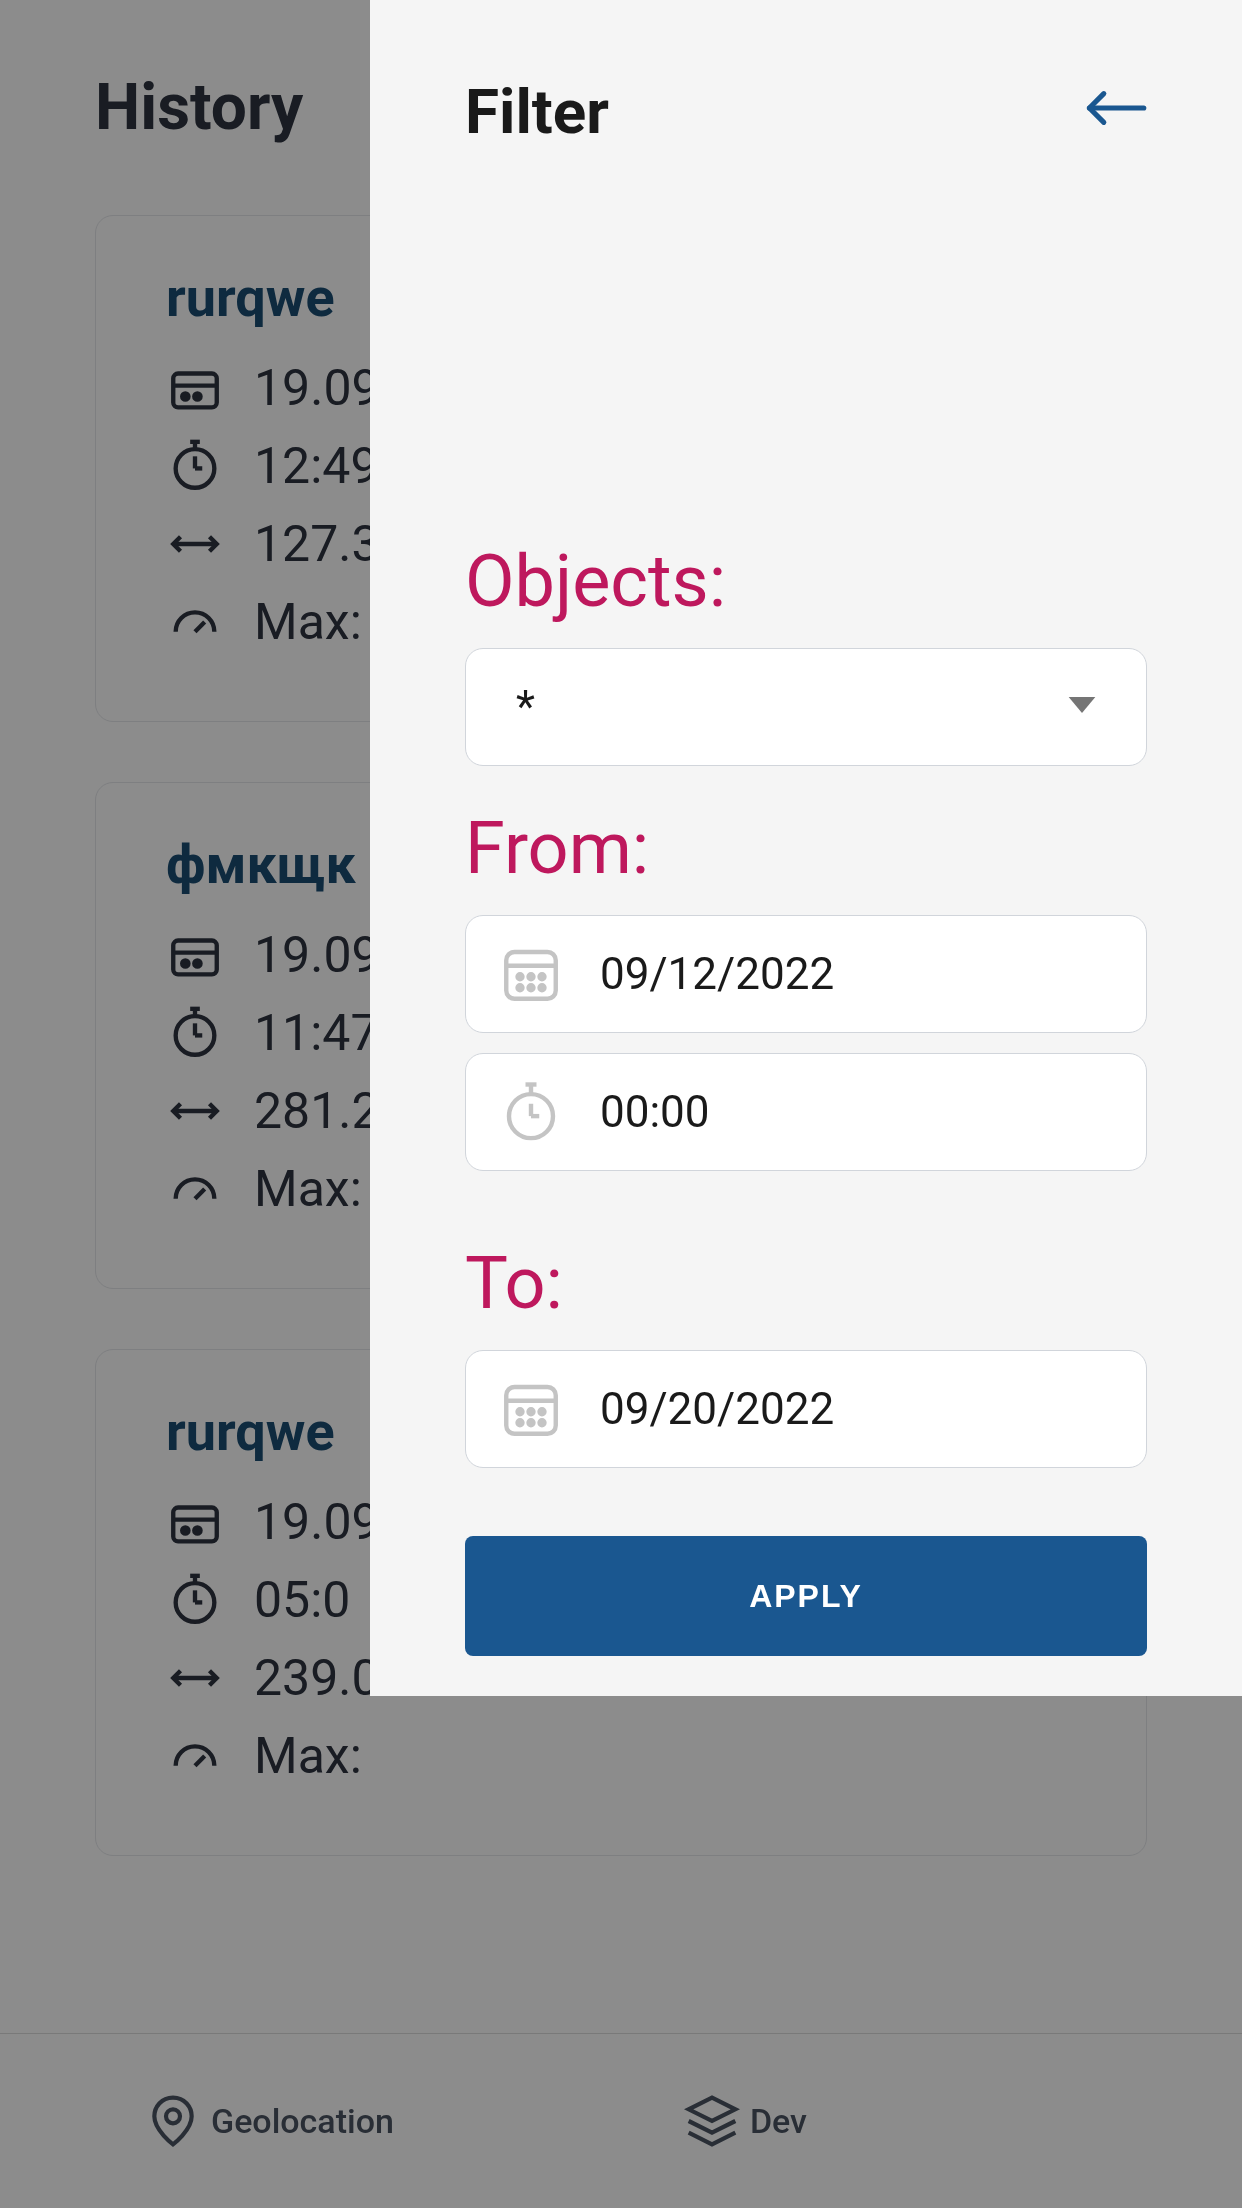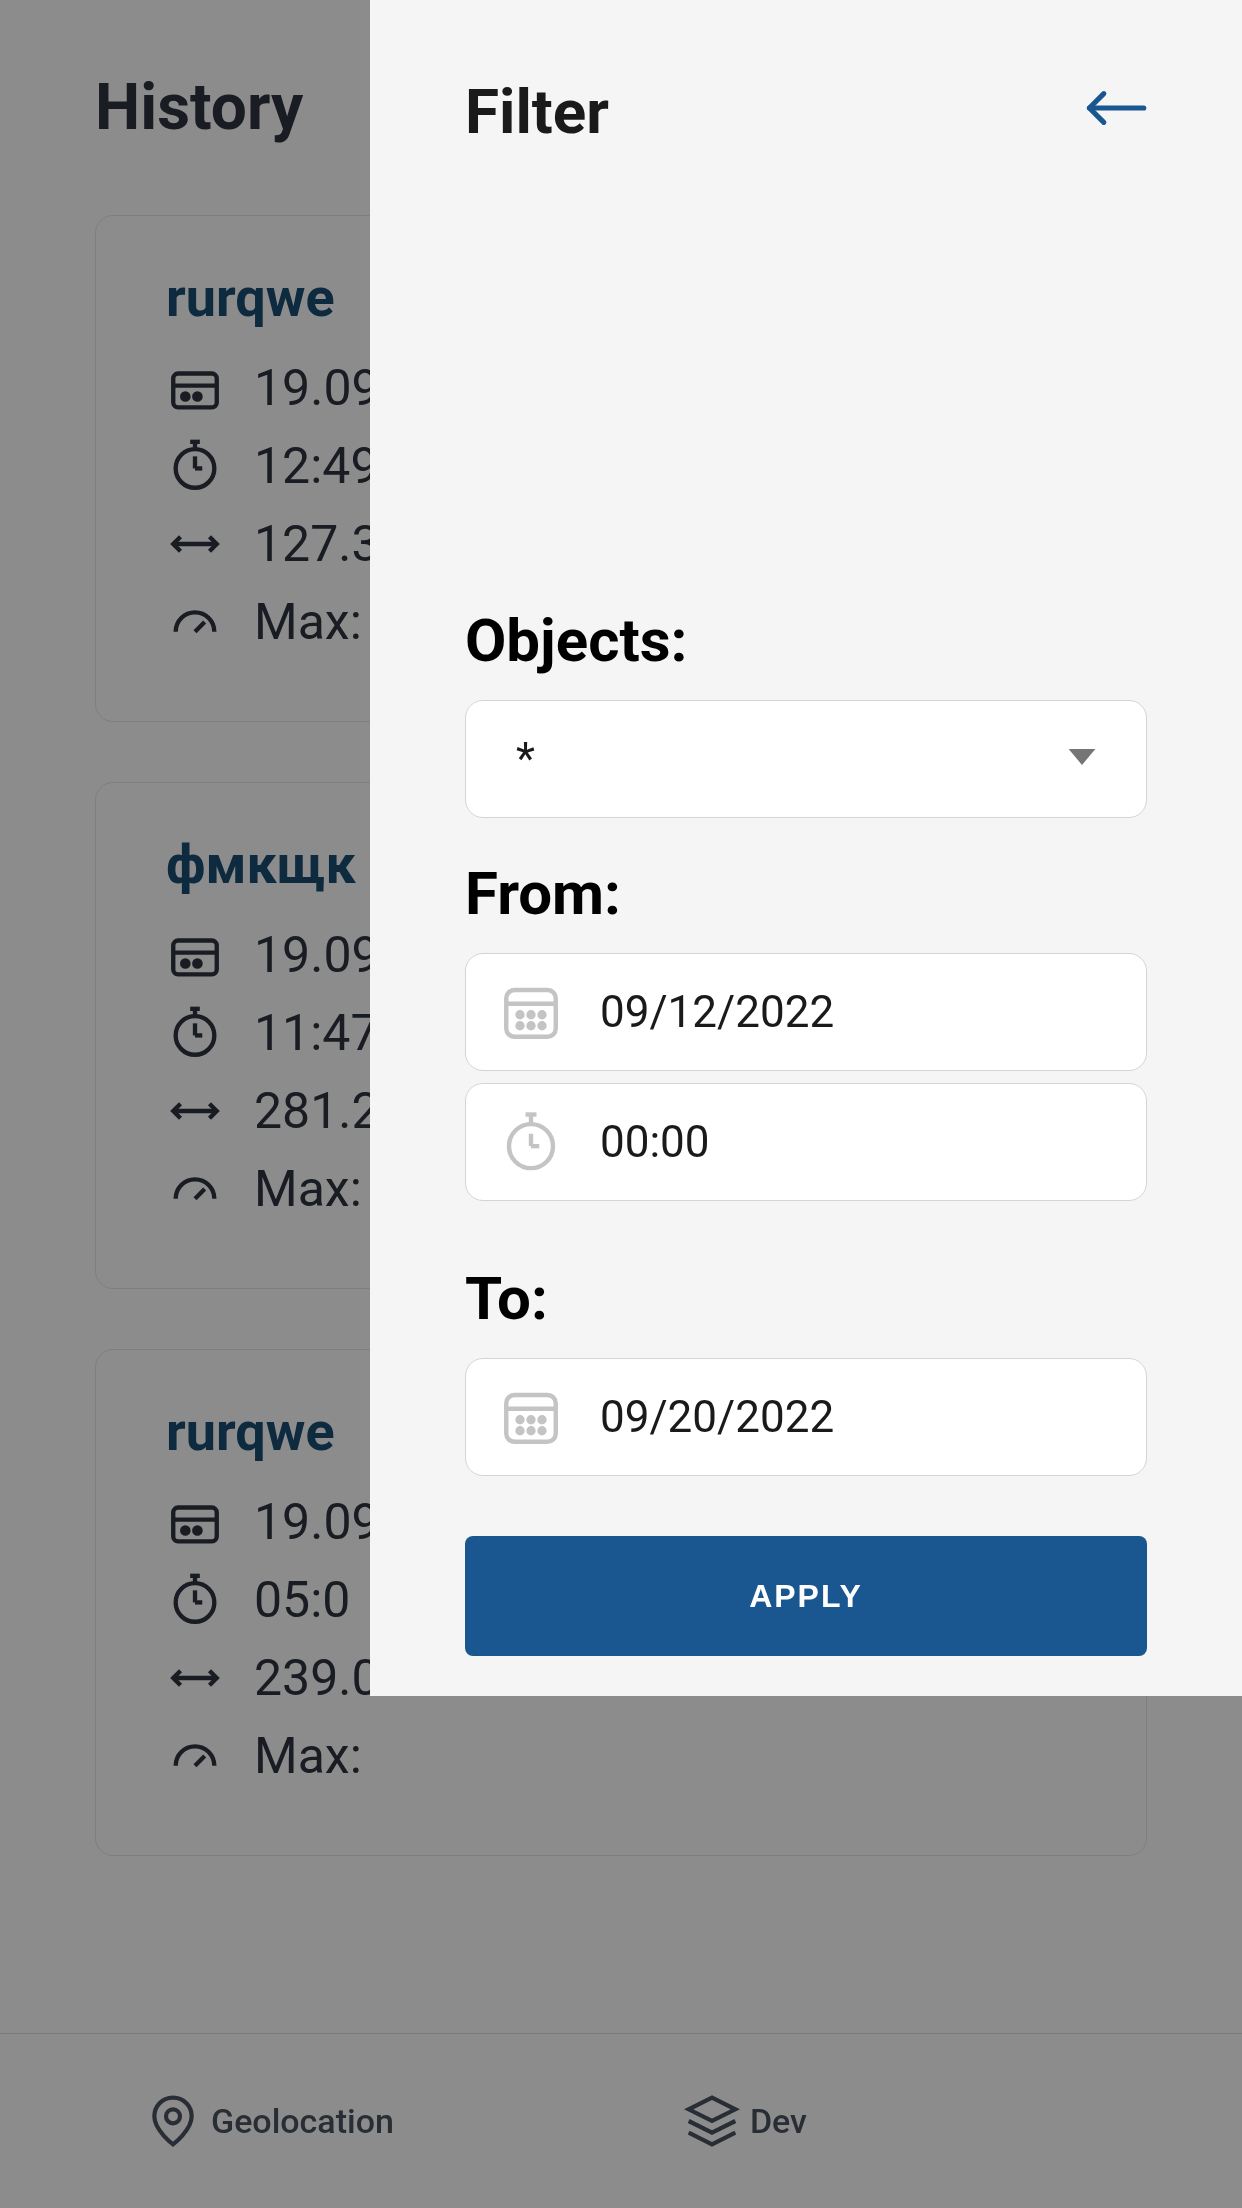--- a/index.html
+++ b/index.html
@@ -32,28 +32,28 @@
   
   .filter-panel { position: absolute; top: 0; right: 0; width: 872px; height: 1696px; background: #f5f5f5; display: flex; flex-direction: column; }
   
   .filter-header { display: flex; align-items: center; justify-content: space-between; padding: 75px 95px 30px 95px; }
   .filter-title { font-size: 62px; font-weight: 700; color: #1a1a1a; }
   .back-arrow { color: #1a5790; font-size: 60px; cursor: pointer; }
   .back-arrow svg { width: 64px; height: 48px; }
   
   .filter-body { flex: 1; padding: 0 95px; display: flex; flex-direction: column; justify-content: flex-end; padding-bottom: 40px; }
   
-  .section-label { font-size: 60px; font-weight: 700; color: #000000; margin-bottom: 24px; }
+  .section-label { font-size: 72px; font-weight: 400; color: #be185d; margin-bottom: 24px; }
   
   .select-box { background: #ffffff; border: 1px solid #d1d5db; border-radius: 18px; height: 118px; display: flex; align-items: center; justify-content: space-between; padding: 0 50px; margin-bottom: 40px; }
   .select-value { font-size: 44px; color: #1a1a1a; }
   .dropdown-caret { color: #757575; }
   .dropdown-caret svg { width: 28px; height: 16px; }
   
-  .input-box { background: #ffffff; border: 1px solid #d1d5db; border-radius: 18px; height: 118px; display: flex; align-items: center; gap: 36px; padding: 0 32px; margin-bottom: 12px; }
+  .input-box { background: #ffffff; border: 1px solid #d1d5db; border-radius: 18px; height: 118px; display: flex; align-items: center; gap: 36px; padding: 0 32px; margin-bottom: 20px; }
   .input-icon { color: #c4c4c4; width: 66px; height: 66px; display: inline-flex; align-items: center; justify-content: center; }
   .input-icon svg { width: 66px; height: 66px; }
   .input-text { font-size: 44px; color: #1a1a1a; }
   
   .section-gap { height: 50px; }
   
   .apply-btn { background: #1a5790; color: #ffffff; font-size: 32px; font-weight: 600; letter-spacing: 2px; border: none; border-radius: 8px; height: 120px; display: flex; align-items: center; justify-content: center; margin-top: 48px; cursor: pointer; }
 </style>
 </head>
 <body>

